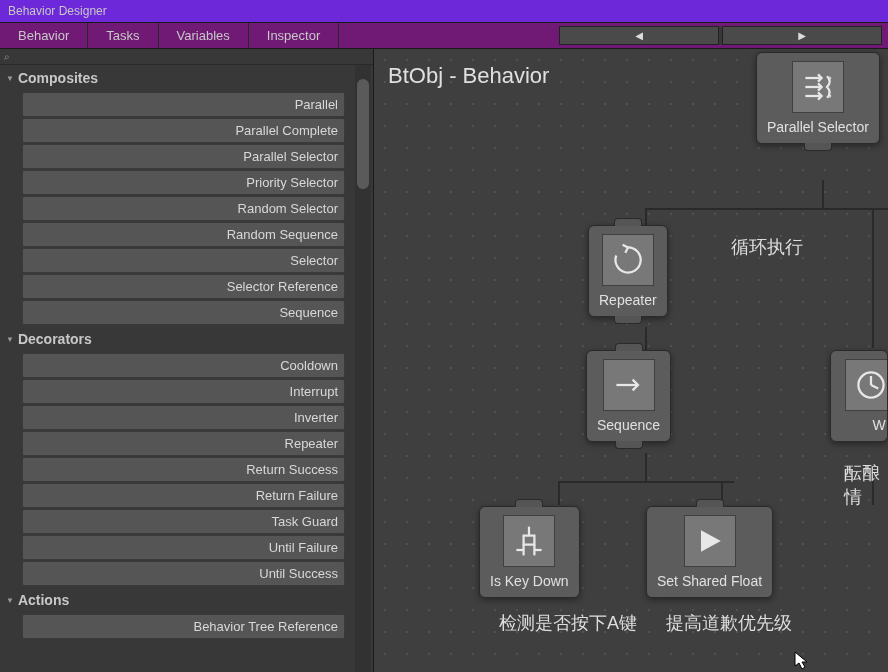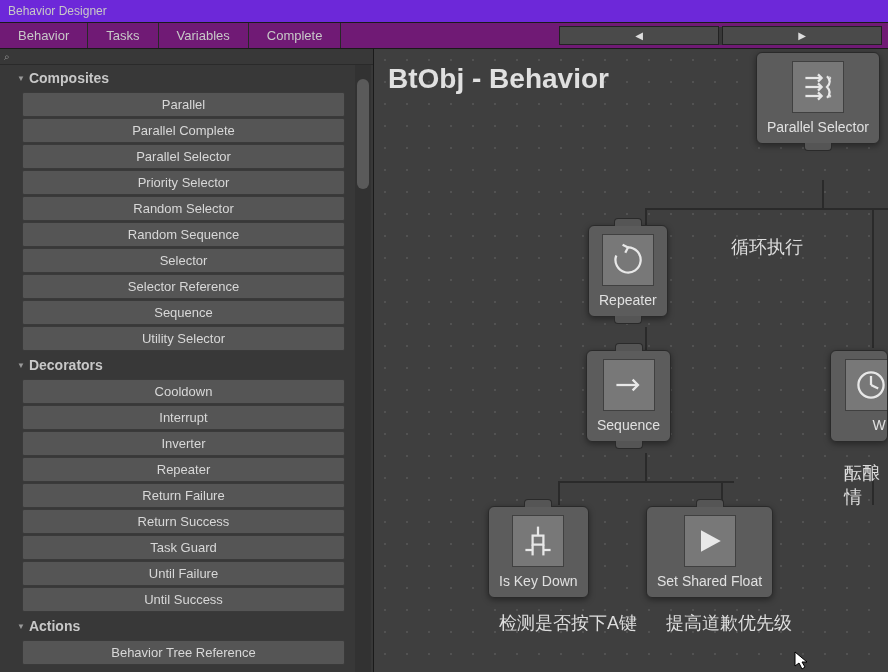--- a/index.html
+++ b/index.html
@@ -11,46 +11,46 @@
 .nav-arrow{width:160px;padding:3px 0;text-align:center;background:#4a4a4a;border:1px solid #222;font-size:10px;color:#ddd;cursor:pointer}
 .nav-divider{background:#383838;width:3px;height:18px}
 .main{display:flex;height:calc(100% - 42px)}
 .sidebar{width:374px;background:#383838;overflow:hidden;position:relative;border-right:1px solid #1a1a1a}
 .search{display:flex;align-items:center;padding:2px 4px;height:16px;background:#383838;border-bottom:1px solid #2a2a2a}
 .search-icon{font-size:10px;color:#999;margin-right:4px}
 .scroll-area{position:relative;height:calc(100% - 18px);overflow:hidden}
 .scrollbar{position:absolute;right:4px;top:14px;width:12px;height:110px;background:#5a5a5a;border-radius:6px;cursor:pointer}
 .track{position:absolute;right:2px;top:0;bottom:0;width:16px;background:#323232}
 .list{position:absolute;left:0;right:20px;top:0;padding:0}
-.group-header{font-size:14px;font-weight:bold;color:#c8c8c8;padding:5px 17px;display:flex;align-items:center;cursor:pointer}
+.group-header{font-size:14px;font-weight:bold;color:#c8c8c8;padding:5px 6px;display:flex;align-items:center;cursor:pointer}
 .group-header::before{content:"▼";font-size:8px;margin-right:4px;color:#999}
-.item{margin:1px 8px 1px 22px;padding:4px 6px;background:#555;color:#d8d8d8;text-align:center;font-size:13px;border:1px solid #3a3a3a;border-radius:2px;cursor:pointer}
+.item{margin:1px 8px 1px 22px;padding:4px 6px;background:#555;color:#d8d8d8;text-align:right;font-size:13px;border:1px solid #3a3a3a;border-radius:2px;cursor:pointer}
 .canvas{flex:1;position:relative;background:#3f3f3f;background-image:radial-gradient(circle,#525252 1px,transparent 1px);background-size:22px 22px;overflow:hidden}
-.canvas-title{position:absolute;left:14px;top:14px;font-size:28px;font-weight:bold;color:#e0e0e0}
+.canvas-title{position:absolute;left:14px;top:14px;font-size:22px;font-weight:normal;color:#e0e0e0}
 .node{position:absolute;background:#5c5c5c;border:1px solid #2a2a2a;border-radius:6px;display:flex;flex-direction:column;align-items:center;padding:8px 10px;box-shadow:0 2px 6px rgba(0,0,0,.4);cursor:pointer}
 .node-port-top{position:absolute;top:-8px;left:50%;transform:translateX(-50%);width:28px;height:8px;background:#555;border:1px solid #2a2a2a;border-bottom:none;border-radius:4px 4px 0 0}
 .node-port-bottom{position:absolute;bottom:-8px;left:50%;transform:translateX(-50%);width:28px;height:8px;background:#555;border:1px solid #2a2a2a;border-top:none;border-radius:0 0 4px 4px}
 .node-icon{width:52px;height:52px;background:#787878;border:1px solid #404040;display:flex;align-items:center;justify-content:center;margin-bottom:6px}
 .node-icon svg{width:36px;height:36px;stroke:#e8e8e8;fill:none;stroke-width:2.5}
 .node-label{font-size:14px;color:#e0e0e0;white-space:nowrap}
 .annotation{position:absolute;font-size:18px;color:#ddd}
 .edge{position:absolute;background:#2a2a2a}
 .cursor{position:absolute;pointer-events:none}
 .cursor svg{width:16px;height:20px}
 </style>
 </head>
 <body>
 
 <div class="titlebar"><span>Behavior Designer</span></div>
 
 <div class="tabs">
   <div class="tab">Behavior</div>
   <div class="tab">Tasks</div>
   <div class="tab">Variables</div>
-  <div class="tab">Complete</div>
+  <div class="tab">Inspector</div>
   <div class="nav-arrows">
     <div class="nav-arrow">◀</div>
     <div class="nav-divider"></div>
     <div class="nav-arrow">▶</div>
   </div>
 </div>
 
 <div class="main">
   <div class="sidebar">
     <div class="search">
@@ -63,28 +63,27 @@
           <div class="group-header">Composites</div>
           <div class="item">Parallel</div>
           <div class="item">Parallel Complete</div>
           <div class="item">Parallel Selector</div>
           <div class="item">Priority Selector</div>
           <div class="item">Random Selector</div>
           <div class="item">Random Sequence</div>
           <div class="item">Selector</div>
           <div class="item">Selector Reference</div>
           <div class="item">Sequence</div>
-          <div class="item">Utility Selector</div>
           <div class="group-header">Decorators</div>
           <div class="item">Cooldown</div>
           <div class="item">Interrupt</div>
           <div class="item">Inverter</div>
           <div class="item">Repeater</div>
+          <div class="item">Return Success</div>
           <div class="item">Return Failure</div>
-          <div class="item">Return Success</div>
           <div class="item">Task Guard</div>
           <div class="item">Until Failure</div>
           <div class="item">Until Success</div>
           <div class="group-header">Actions</div>
           <div class="item">Behavior Tree Reference</div>
         </div>
     </div>
   </div>
 
   <div class="canvas">
@@ -152,21 +151,21 @@
         <svg viewBox="0 0 40 40">
             <circle cx="20" cy="20" r="14"></circle>
             <line x1="20" y1="20" x2="20" y2="10"></line>
             <line x1="20" y1="20" x2="28" y2="24"></line>
           </svg>
       </div>
       <div class="node-label" style="margin-left:30px">W</div>
     </div>
     <div class="annotation" style="left:470px;top:412px">酝酿情</div>
 
-    <div class="node" style="left:114px;top:457px">
+    <div class="node" style="left:105px;top:457px">
       <div class="node-port-top"></div>
       <div class="node-icon">
         <svg viewBox="0 0 40 40">
             <line x1="20" y1="4" x2="20" y2="14"></line>
             <rect x="14" y="14" width="12" height="10"></rect>
             <line x1="6" y1="30" x2="14" y2="30"></line>
             <line x1="26" y1="30" x2="34" y2="30"></line>
             <line x1="14" y1="24" x2="14" y2="36"></line>
             <line x1="26" y1="24" x2="26" y2="36"></line>
           </svg>

